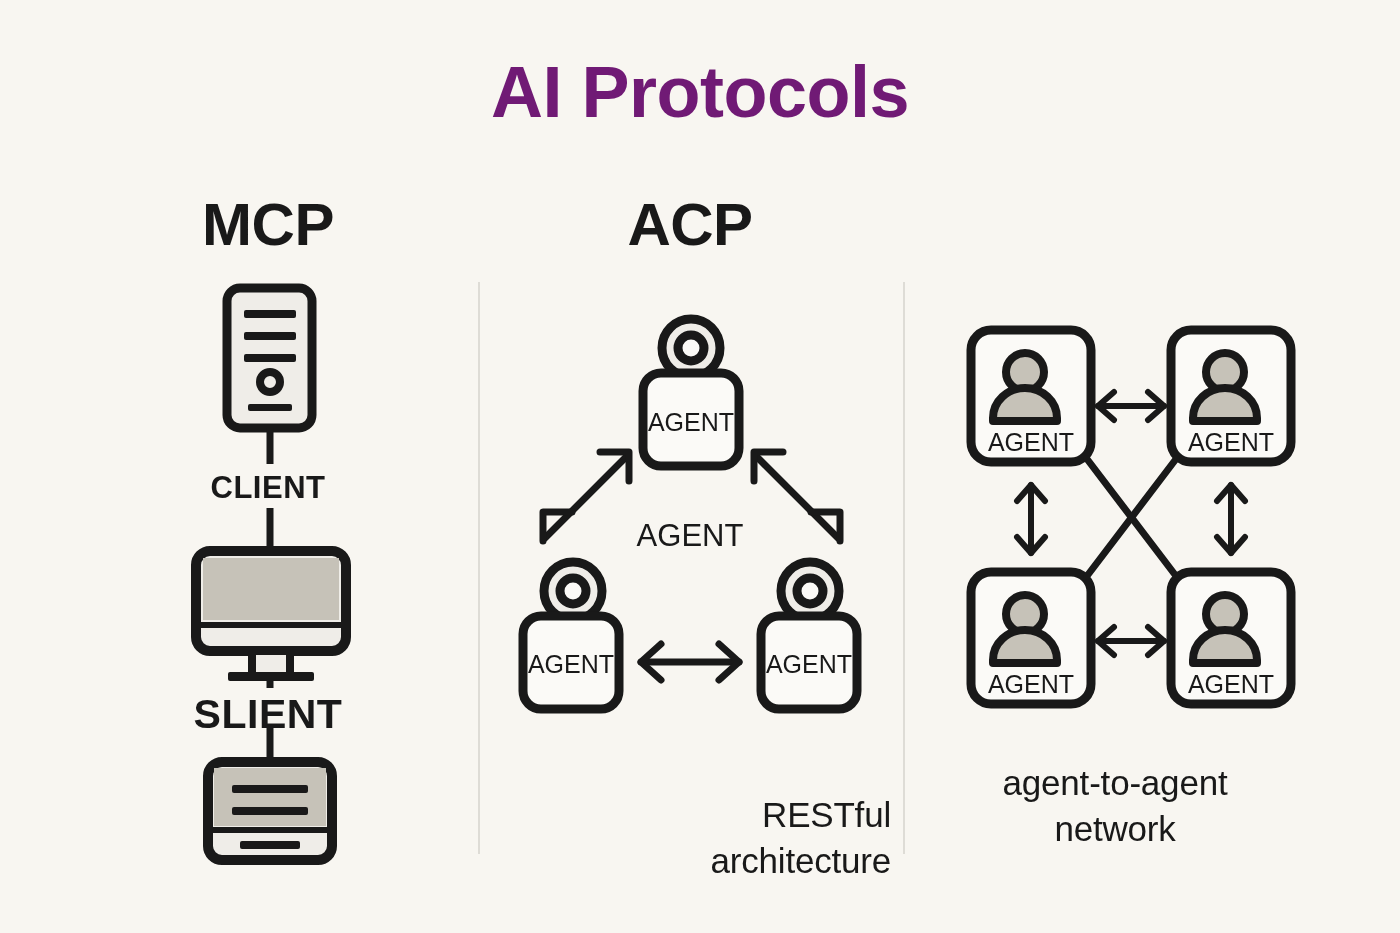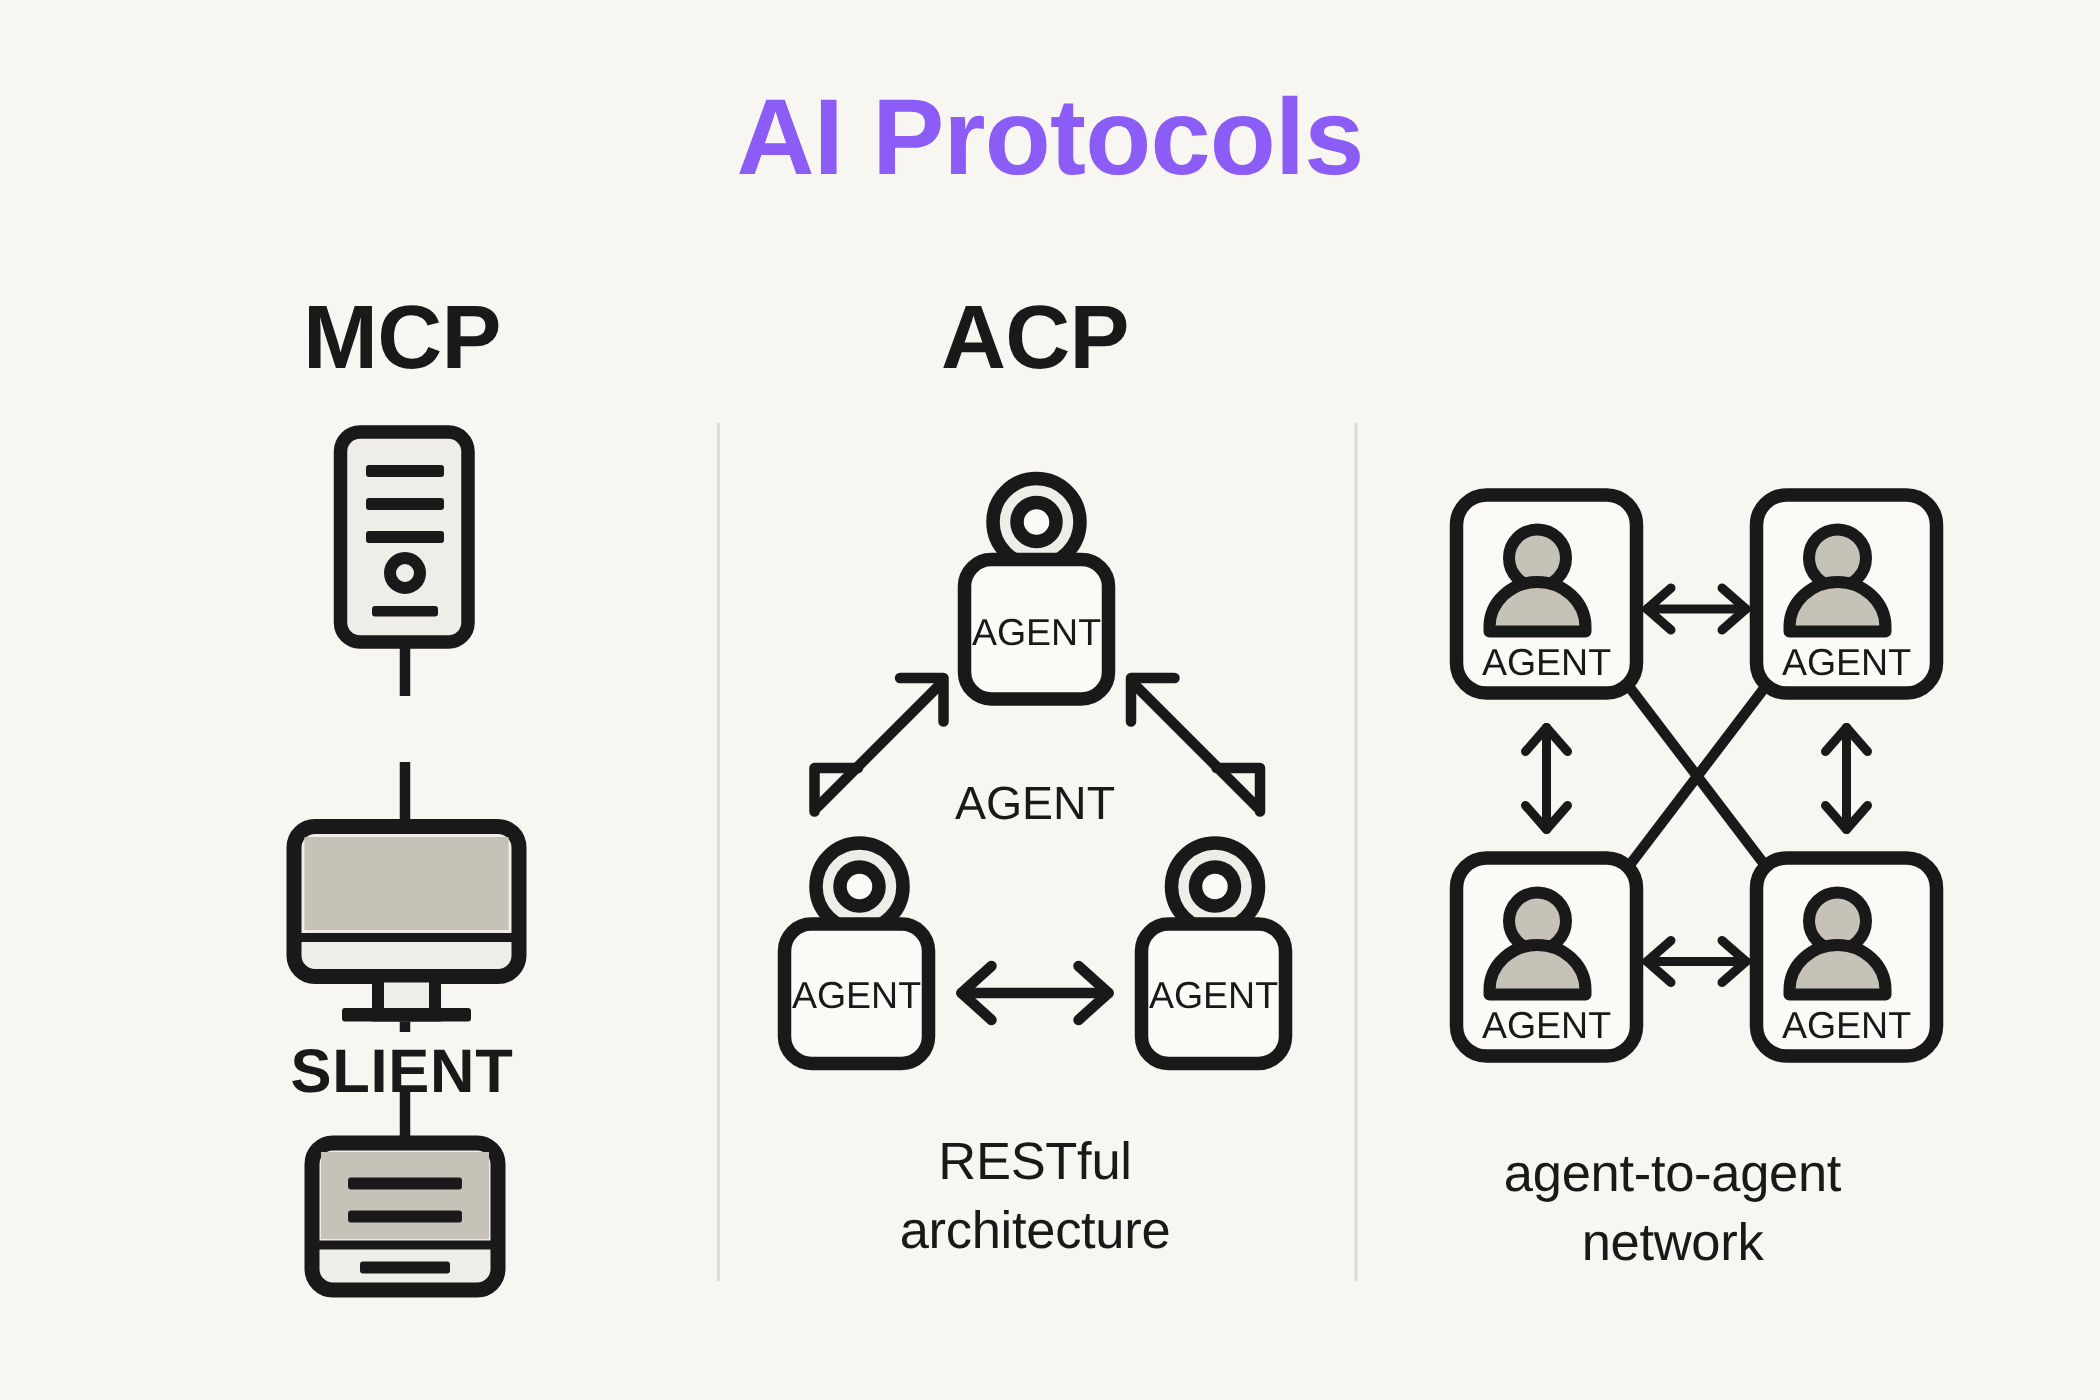--- a/index.html
+++ b/index.html
@@ -23,21 +23,21 @@
   
   .page-title {
     position: absolute;
     left: 0;
     top: 56px;
     width: 1400px;
     text-align: center;
     font-size: 72px;
     font-weight: 700;
     letter-spacing: -0.5px;
-    color: #8b5cf6;
+    color: #701a75;
     line-height: 1;
   }
 
   
   .col-title {
     position: absolute;
     font-size: 60px;
     font-weight: 700;
     color: #191919;
     letter-spacing: -0.5px;
@@ -106,21 +106,21 @@
 
   .caption {
     position: absolute;
     font-size: 35px;
     font-weight: 500;
     color: #191919;
     text-align: center;
     line-height: 1.3;
     letter-spacing: -0.2px;
   }
-  #caption-acp { left: 489px; top: 752px; width: 402px; }
+  #caption-acp { left: 489px; top: 792px; width: 402px; text-align: right; }
   #caption-a2a { left: 915px; top: 760px; width: 400px; }
 </style>
 </head>
 <body>
 
 <div id="stage">
 
   <div class="page-title">AI Protocols</div>
 
   <div class="col-title" id="title-mcp">MCP</div>
@@ -267,20 +267,21 @@
         <line x1="1231" y1="485" x2="1231" y2="553"></line>
         <polyline points="1217,501 1231,485 1245,501"></polyline>
         <polyline points="1217,537 1231,553 1245,537"></polyline>
       </g>
 
       <line x1="1087" y1="459" x2="1176" y2="576" class="ink" stroke-width="7" stroke-linecap="round"></line>
       <line x1="1176" y1="459" x2="1087" y2="576" class="ink" stroke-width="7" stroke-linecap="round"></line>
     </g>
   </svg>
 
+  <div class="lbl lbl-caps" id="lbl-client">CLIENT</div>
   <div class="lbl lbl-caps" id="lbl-slient">SLIENT</div>
 
   <div class="agent-lbl" style="left:631px; top:410px; width:120px;">AGENT</div>
   <div class="agent-lbl" style="left:511px; top:652px; width:120px;">AGENT</div>
   <div class="agent-lbl" style="left:749px; top:652px; width:120px;">AGENT</div>
 
   <div class="lbl" id="lbl-rest">AGENT</div>
 
   <div class="agent-lbl" style="left:971px; top:430px; width:120px;">AGENT</div>
   <div class="agent-lbl" style="left:1171px; top:430px; width:120px;">AGENT</div>

